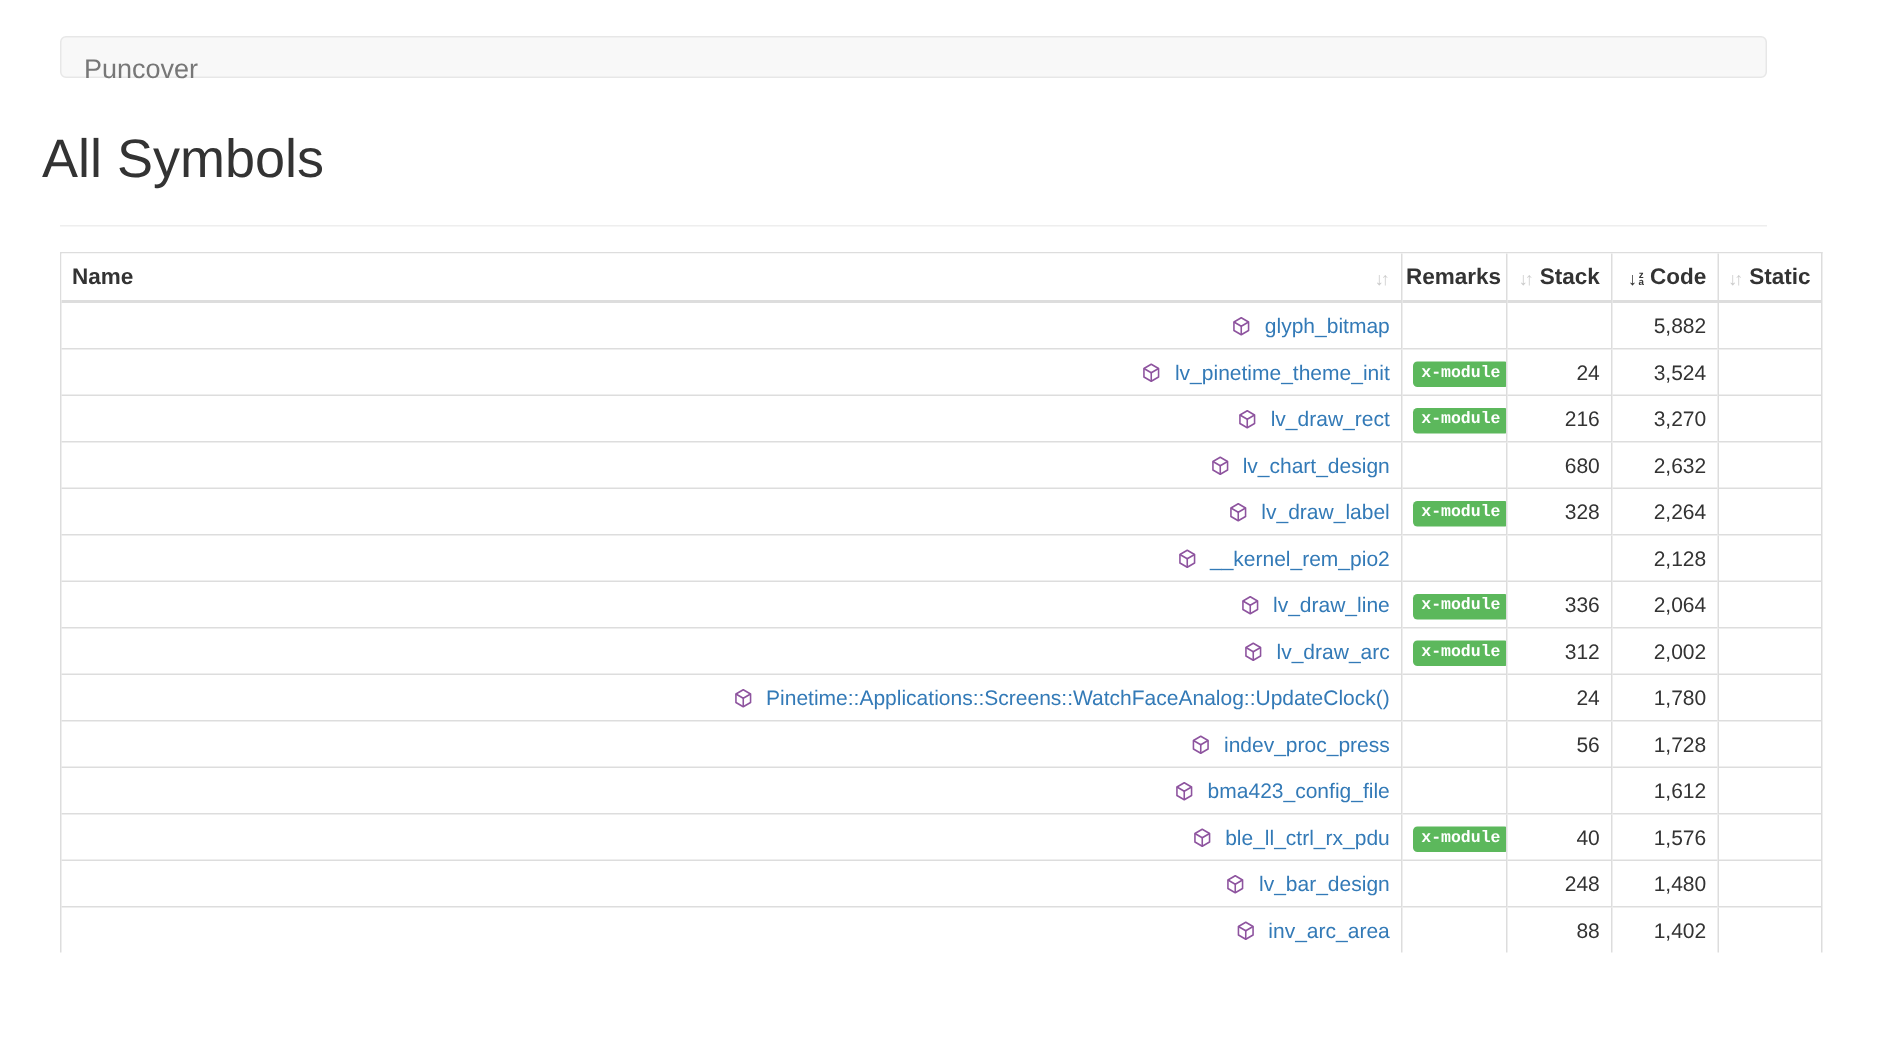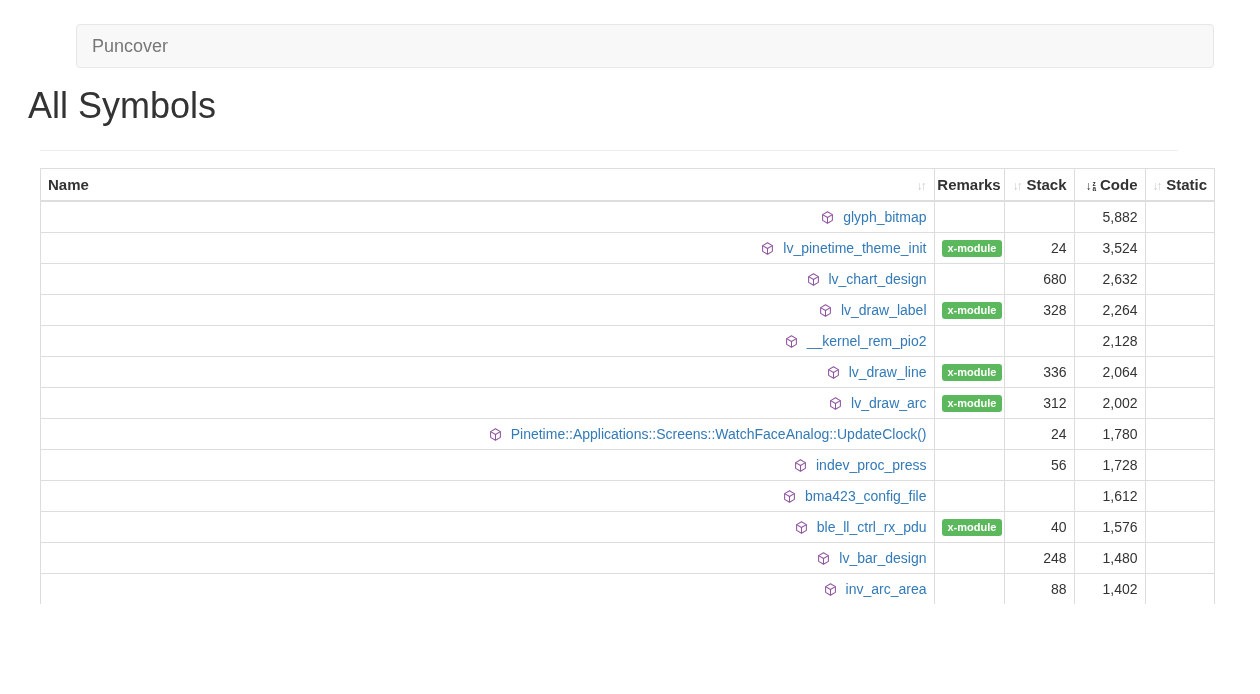--- a/index.html
+++ b/index.html
@@ -1,22 +1,22 @@
 <!DOCTYPE html>
 <html style="--navbar-bg: #f8f8f8; --navbar-border: #e7e7e7; --navbar-text: #777777; --text-dark: #333333; --rule-color: #eeeeee; --table-border: #dddddd; --link-color: #337ab7; --badge-bg: #5cb85c; --sort-idle: #cccccc;"><head>
 <meta charset="utf-8">
 <style>
   * { margin:0; padding:0; box-sizing:border-box; }
   html,body { width:1260px; height:694px; overflow:hidden; background:#fff;
     font-family:"Liberation Sans","DejaVu Sans",sans-serif; }
   .stage { position:relative; width:1260px; height:694px; background:#fff; }
 
   
-  .navbar { position:absolute; left:40px; top:24px; width:1138px; height:44px;
-    background:var(--navbar-bg); border:1px solid var(--navbar-border); border-radius:4px;margin-left:36px; }
+  .navbar { position:absolute; left:40px; top:24px; width:1138px; height:28px;
+    background:var(--navbar-bg); border:1px solid var(--navbar-border); border-radius:4px; }
   .brand { display:inline-block; line-height:42px; padding:0 15px; font-size:18px;
     color:var(--navbar-text); text-decoration:none; cursor:pointer; }
 
   
   .page-title { position:absolute; left:28px; top:86px; font-size:36px; line-height:40px;
     font-weight:500; color:var(--text-dark); letter-spacing:0; }
   .title-rule { position:absolute; left:40px; top:150px; width:1138px; height:0;
     border-top:1px solid var(--rule-color); }
 
   
@@ -44,21 +44,21 @@
     line-height:5.5px; font-weight:bold; margin-left:1px; }
 
   td.c-name { text-align:right; }
   td.c-remarks { text-align:center; }
   td.c-stack, td.c-code, td.c-static { text-align:right; }
 
   .cube { display:inline-block; width:13px; height:13px; margin:0 5px -2px 2px; }
   .cube svg { display:block; }
   a.symbol-link { color:var(--link-color); text-decoration:none; cursor:pointer; }
   .badge-xmodule { display:inline-block; background:var(--badge-bg); color:#fff;
-    font-size:11px; font-weight:bold; line-height:1; padding:3px 6px; border-radius:3px; }
+    font-size:11px; font-weight:bold; line-height:1; padding:3px 6px; border-radius:3px;font-family:Liberation Mono, monospace; }
 </style>
 </head>
 <body>
 
 <div class="stage">
 
   <nav class="navbar">
     <a class="brand">Puncover</a>
   </nav>
 
@@ -145,20 +145,38 @@
       <a class="symbol-link">lv_pinetime_theme_init</a>
     </td>
     <td class="c-remarks">
       <span class="badge-xmodule">x-module</span>
     </td>
     <td class="c-stack">24</td>
     <td class="c-code">3,524</td>
     <td class="c-static"></td>
   </tr>
 
+  <tr>
+    <td class="c-name">
+      <span class="cube">
+        <svg width="13" height="13" viewBox="0 0 16 16" fill="none" stroke="#8e549f" stroke-width="1.3" stroke-linejoin="round">
+          <path d="M8 1 L14 4.5 L14 11.5 L8 15 L2 11.5 L2 4.5 Z"></path>
+          <path d="M2 4.5 L8 8 L14 4.5"></path>
+          <path d="M8 8 L8 15"></path>
+        </svg>
+      </span>
+      <a class="symbol-link">lv_draw_rect</a>
+    </td>
+    <td class="c-remarks">
+      <span class="badge-xmodule">x-module</span>
+    </td>
+    <td class="c-stack">216</td>
+    <td class="c-code">3,270</td>
+    <td class="c-static"></td>
+  </tr>
 
   <tr>
     <td class="c-name">
       <span class="cube">
         <svg width="13" height="13" viewBox="0 0 16 16" fill="none" stroke="#8e549f" stroke-width="1.3" stroke-linejoin="round">
           <path d="M8 1 L14 4.5 L14 11.5 L8 15 L2 11.5 L2 4.5 Z"></path>
           <path d="M2 4.5 L8 8 L14 4.5"></path>
           <path d="M8 8 L8 15"></path>
         </svg>
       </span>

